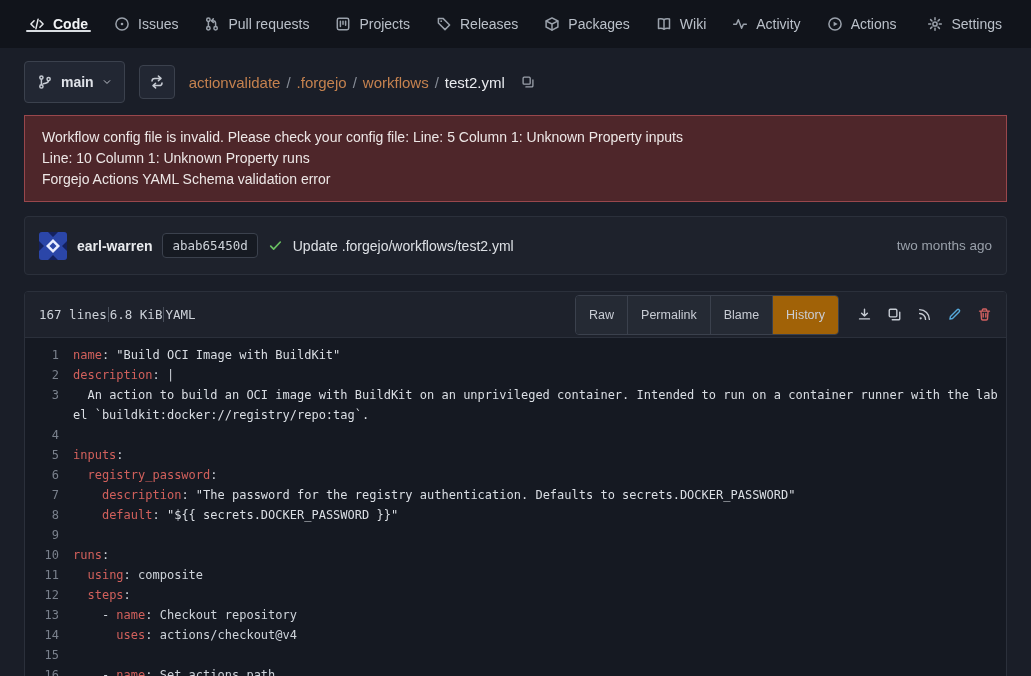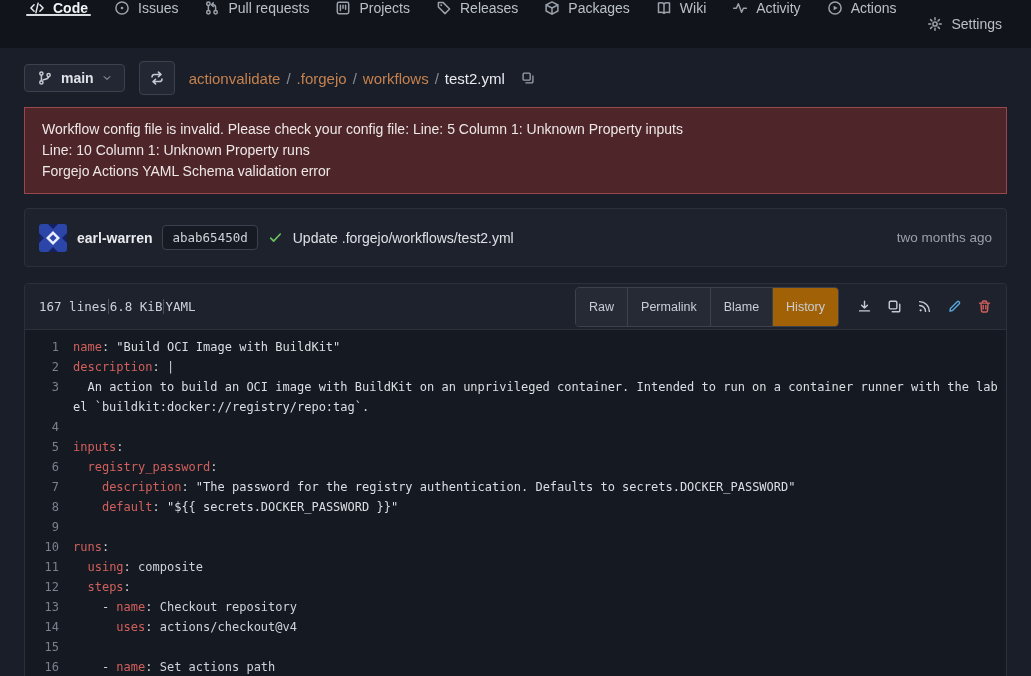--- a/index.html
+++ b/index.html
@@ -9,30 +9,30 @@
     color: #d3d7de;
     font-family: "Liberation Sans", sans-serif;
     font-size: 14px;
   }
   button { font-family: inherit; cursor: pointer; }
   .i { display: inline-flex; align-items: center; }
   .i svg { display: block; }
 
   
   .topnav { height: 48px; background: #11141b; display: flex; align-items: stretch; justify-content: space-between; padding: 0 16px; }
-  .nav-items { display: flex; align-items: flex-start; }
+  .nav-items { display: flex; align-items: center; }
   .nav-item { display: flex; align-items: center; gap: 8px; padding: 0 13px; color: #bac0c9; font-size: 14px; position: relative; cursor: pointer; white-space: nowrap; }
   .nav-item .i { color: #9aa1ab; }
   .nav-item.active { color: #f2f4f6; font-weight: 700; }
   .nav-item.active .i { color: #e4e7ea; }
   .nav-item.active::after { content: ""; position: absolute; left: 10px; right: 10px; bottom: 0; height: 2px; background: var(--active-underline, #d9dde2); border-radius: 1px; }
 
   
   .crumb-row { display: flex; align-items: center; padding: 13px 24px 12px; gap: 14px; }
-  .branch-btn { display: inline-flex; align-items: center; gap: 8px; height: 28px; padding: 0 12px; background: #222733; border: 1px solid #3b414d; border-radius: 4px; color: #dfe2e8; font-size: 14px; font-weight: 600; }
+  .branch-btn { display: inline-flex; align-items: center; gap: 8px; height: 42px; padding: 0 12px; background: #222733; border: 1px solid #3b414d; border-radius: 4px; color: #dfe2e8; font-size: 14px; font-weight: 600; }
   .branch-btn .i, .icon-btn .i { color: #c6cbd3; }
   .caret svg { width: 10px; height: 10px; }
   .icon-btn { width: 36px; height: 34px; display: inline-flex; align-items: center; justify-content: center; background: #222733; border: 1px solid #3b414d; border-radius: 4px; color: #c6cbd3; }
   .breadcrumb { display: flex; align-items: center; gap: 6px; font-size: 15px; }
   .breadcrumb .link { color: var(--link-accent, #c5824f); cursor: pointer; }
   .breadcrumb .sep { color: #878d97; }
   .breadcrumb .current { color: #e8eaee; }
   .ghost-icon { background: none; border: none; color: #9aa0aa; display: inline-flex; padding: 2px; }
   .ghost-icon svg { width: 14px; height: 14px; }
 

